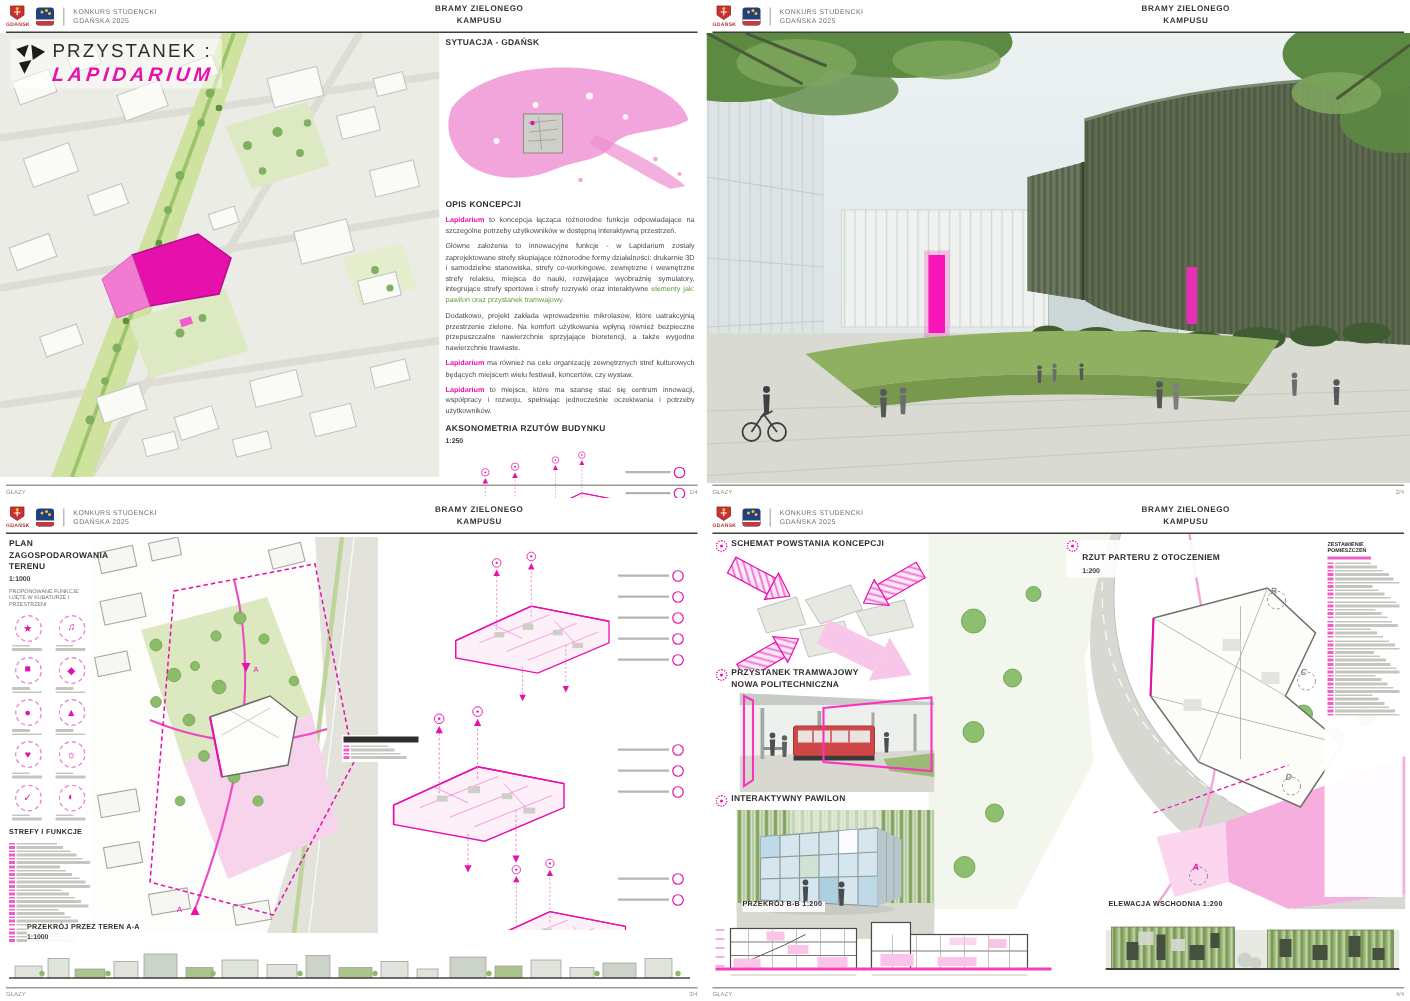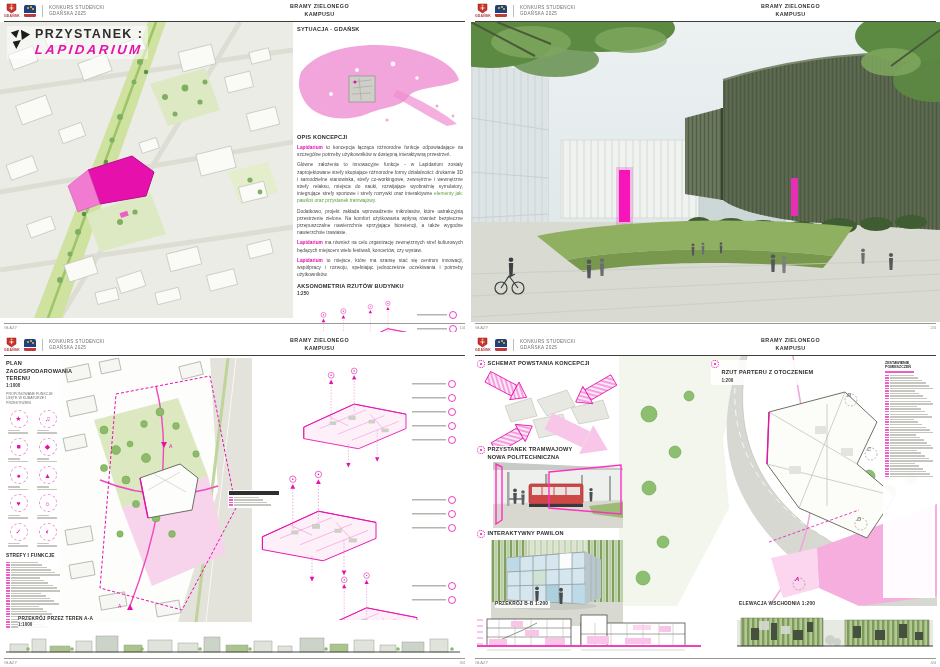--- a/index.html
+++ b/index.html
@@ -27,21 +27,21 @@
 
   
   .sh{font-size:5.6px;font-weight:bold;color:#2c2c2c;letter-spacing:.2px;line-height:1.35;}
   .sc{font-size:4.6px;font-weight:bold;color:#3a3a3a;line-height:1.3;}
   .hic{display:inline-block;width:6px;height:6px;border:1.2px dotted #e611ad;border-radius:50%;position:relative;margin-right:2.5px;vertical-align:-1.5px;flex:none;}
   .hic::after{content:"";position:absolute;inset:1.6px;background:#e611ad;border-radius:50%;}
   .hrow{display:flex;align-items:flex-start;}
 
   
   .ptitle{position:absolute;left:7px;top:26px;z-index:6;display:flex;gap:4px;align-items:flex-start;background:rgba(255,255,255,.5);padding:2px 5px 3px 2px;}
-  .t1{font-size:12.5px;font-weight:bold;color:#2d2d2d;letter-spacing:1.4px;line-height:1;}
+  .t1{font-size:12.5px;font-weight:normal;color:#2d2d2d;letter-spacing:1.4px;line-height:1;}
   .t2{font-size:13px;font-style:italic;font-weight:bold;color:#e611ad;letter-spacing:2.6px;line-height:1;margin-top:2px;transform:skewX(-6deg);}
 
   
   .para{font-size:4.8px;line-height:1.5;color:#4b4b4b;text-align:justify;margin-top:3px;}
   .lead{color:#e611ad;font-weight:bold;}
   .grn{color:#58a23a;}
 
   
   .ficgrid{display:grid;grid-template-columns:25px 25px;column-gap:4px;row-gap:3px;}
   .ficwrap{display:flex;flex-direction:column;align-items:center;width:25px;}

